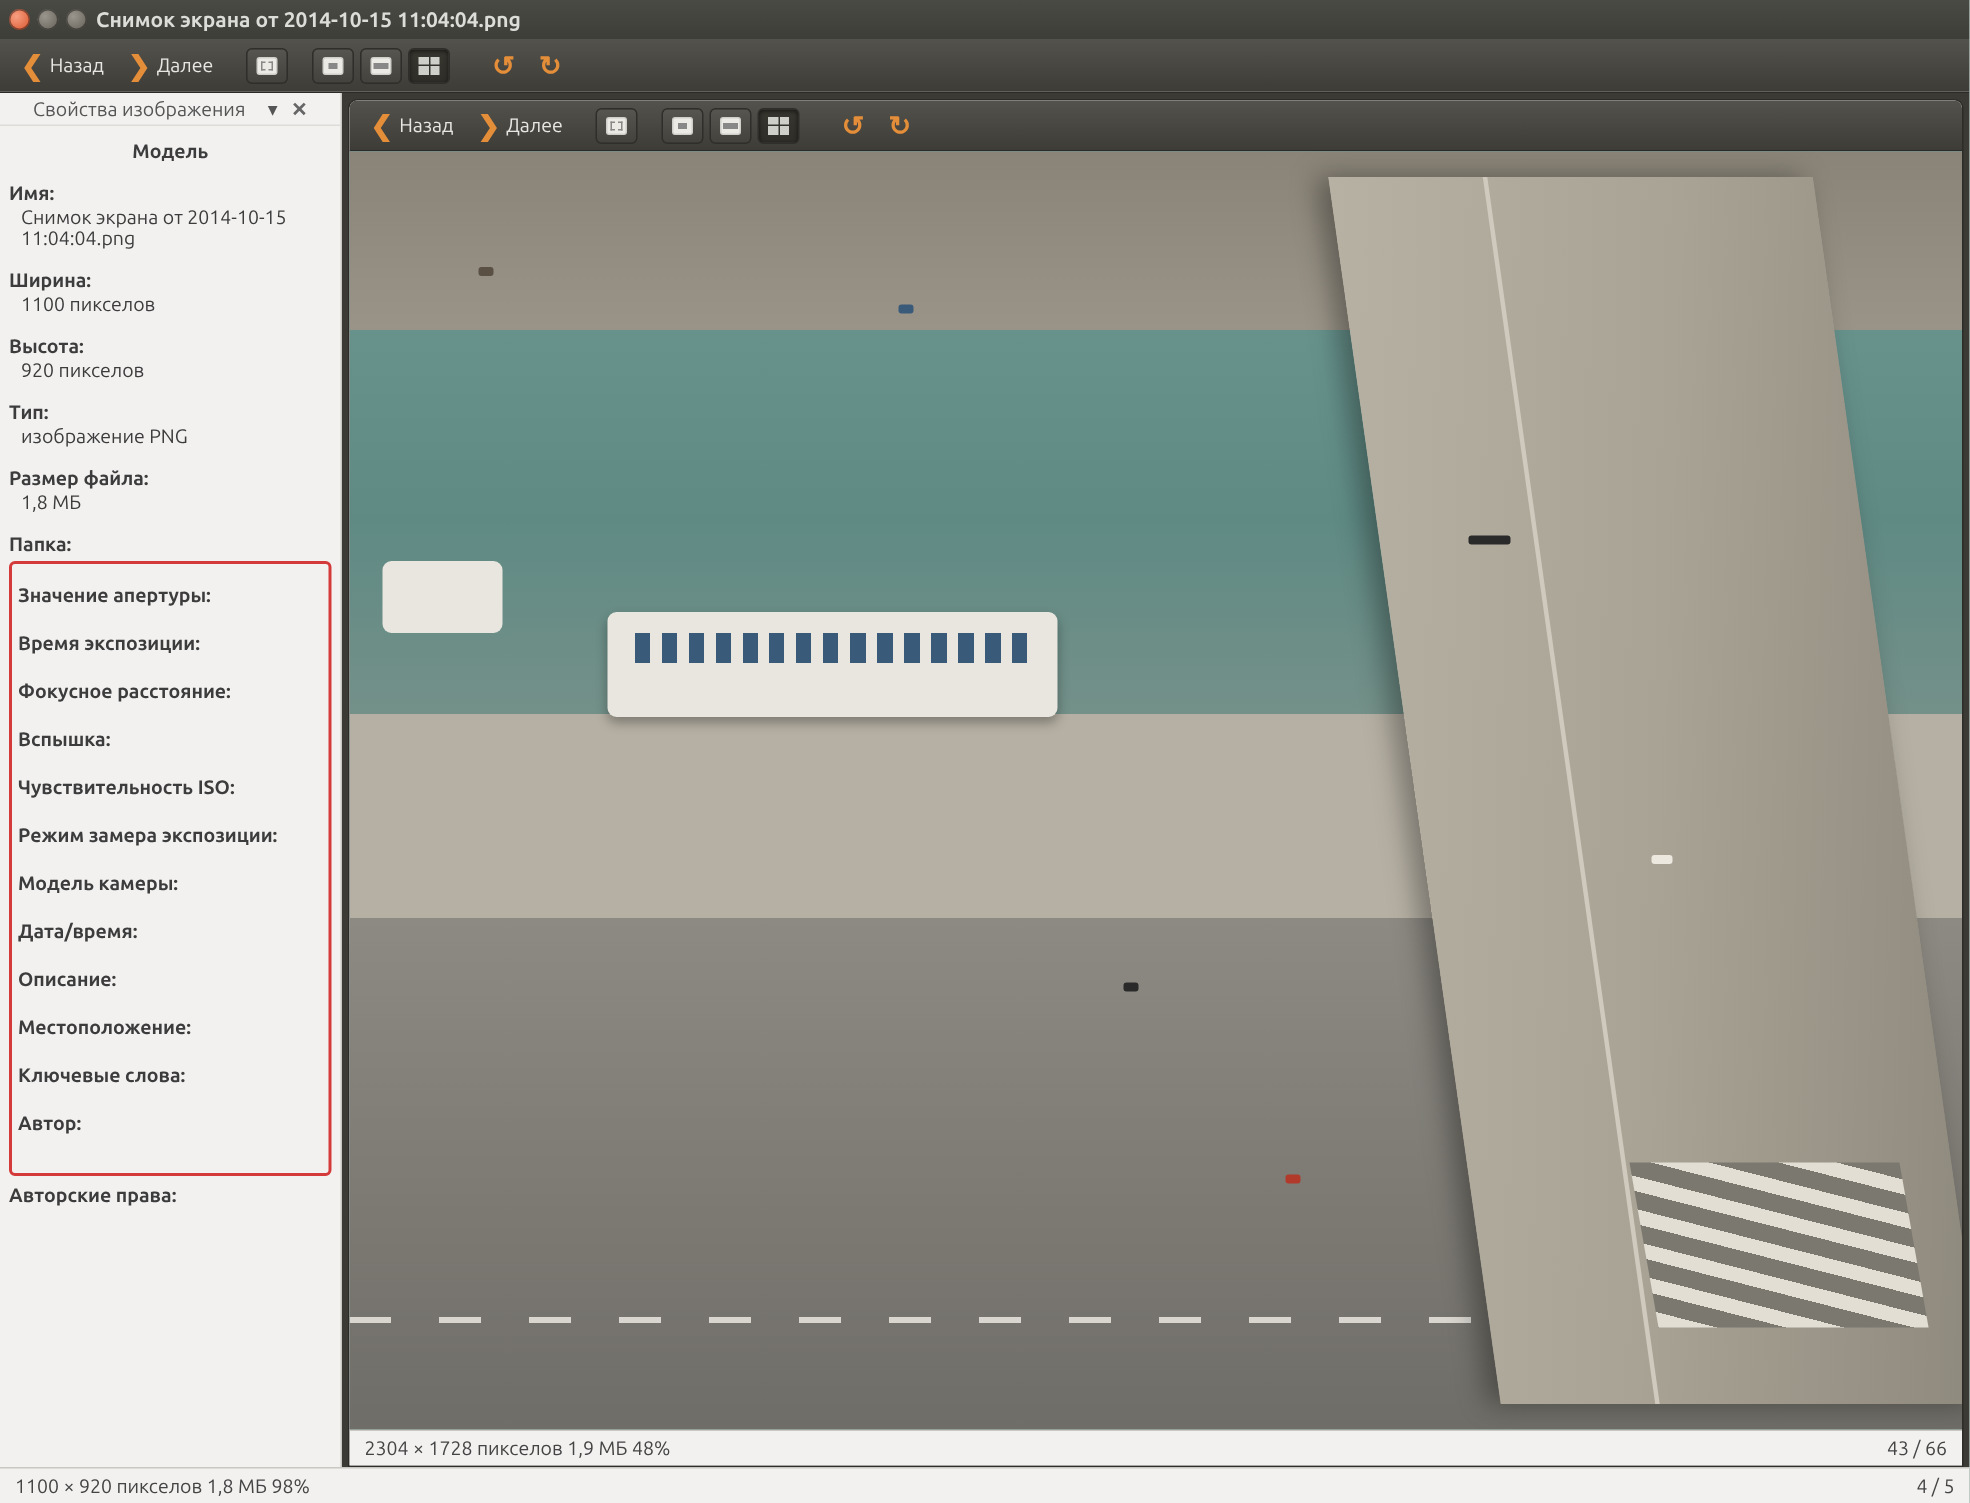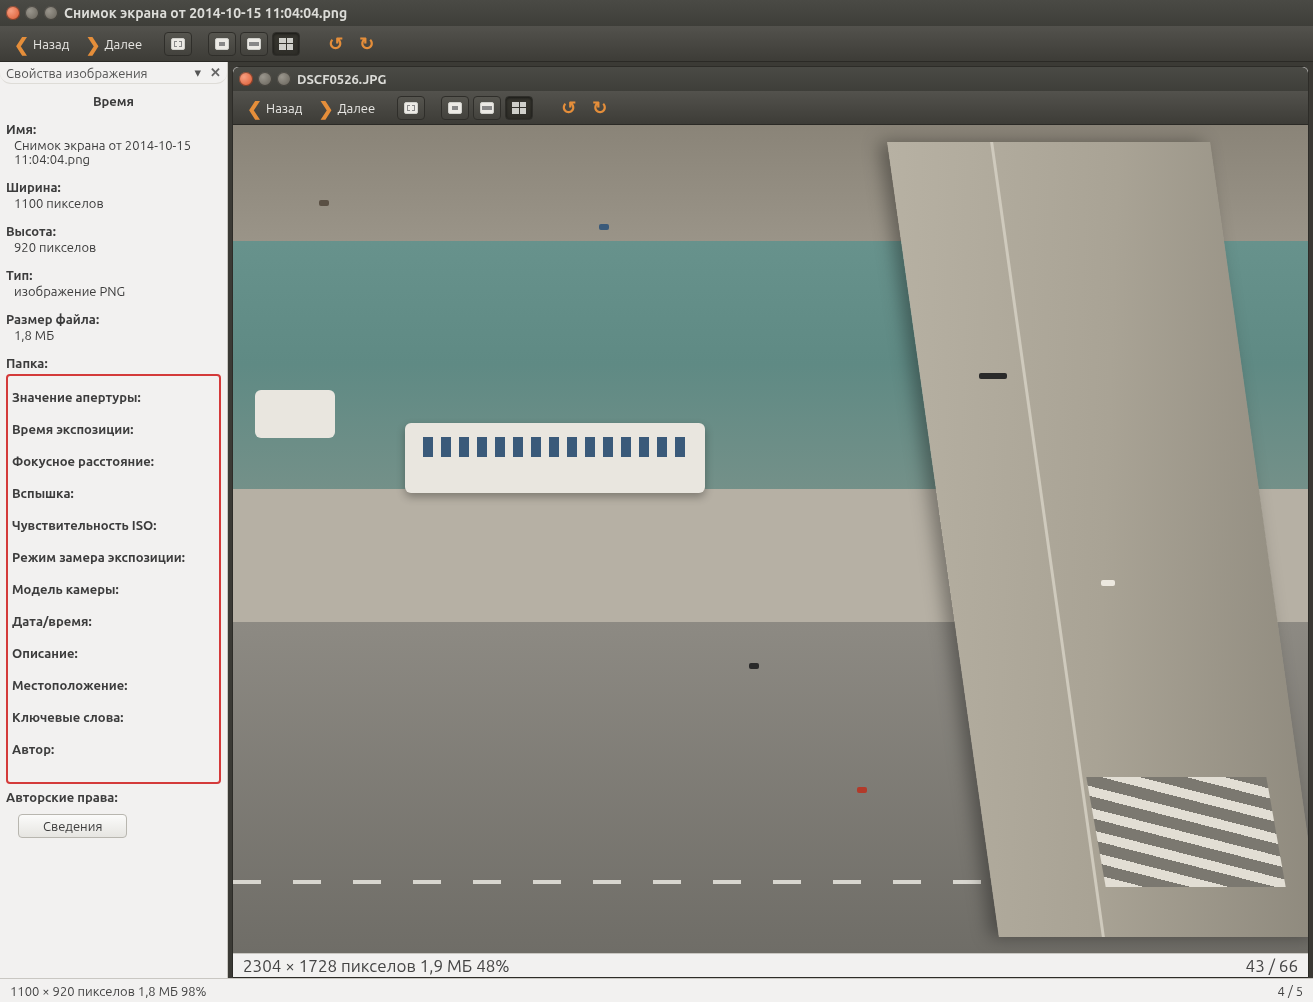--- a/index.html
+++ b/index.html
@@ -86,24 +86,23 @@
     width: 228px;
     background: #f2f1f0;
     border-right: 1px solid #c9c7c2;
     display: flex;
     flex-direction: column;
     overflow: hidden;
   }
   .side-head {
     height: 22px;
     display: flex; align-items: center; justify-content: space-between;
-    padding: 0 6px;
+    padding: 0 22px;
     font-size: 13px; color: #555;
     border-bottom: 1px solid #dedcd7;
-    border-radius: 11px;
   }
   .side-head .xx { cursor:pointer; font-weight:bold; color:#666; }
   .side-body { padding: 6px 6px 10px 6px; overflow-y:auto; }
   .section-title { text-align:center; font-weight:bold; margin:4px 0 6px; }
   .prop-label { font-weight:bold; margin-top:14px;}
   .prop-value { margin:2px 0 4px 8px; color:#3c3c3c; }
 
   .folder-btn, .details-btn {
     display:inline-block; padding: 4px 24px;
     background: linear-gradient(#fbfbfa,#e6e5e1);
@@ -213,21 +212,21 @@
     position:absolute; right:3%; bottom:8%; width:180px; height:110px;
     background: repeating-linear-gradient(15deg,#e2ded4 0 10px, #7b7870 10px 22px);
     transform: skewX(10deg);
   }
 
   .status-inner {
     height: 24px;
     background:#f2f1f0;
     border-top:1px solid #c9c7c2;
     display:flex; align-items:center; justify-content:space-between;
-    padding: 0 10px; color:#444; font-size:17px;
+    padding: 0 10px; color:#444; font-size:13px;
   }
 
   
   .statusbar-outer {
     position:absolute; left:0; right:0; bottom:0;
     height:24px;
     background:#f2f1f0;
     border-top:1px solid #c9c7c2;
     display:flex; align-items:center; justify-content:space-between;
     padding: 0 10px; color:#444; font-size:13px;
@@ -293,21 +292,21 @@
   <div class="sidebar">
     <div class="side-head">
       <span>Свойства изображения</span>
       <span>
         <span style="margin-right:6px;cursor:pointer;">▾</span>
         <span class="xx">✕</span>
       </span>
     </div>
 
     <div class="side-body">
-      <div class="section-title">Время</div>
+      <div class="section-title">Модель</div>
 
       <div class="prop-label">Имя:</div>
       <div class="prop-value" style="max-width:210px;">Снимок экрана от 2014-10-15 11:04:04.png</div>
 
       <div class="prop-label">Ширина:</div>
       <div class="prop-value">1100 пикселов</div>
 
       <div class="prop-label">Высота:</div>
       <div class="prop-value">920 пикселов</div>
 
@@ -331,37 +330,26 @@
             <div class="meta-row">Дата/время:</div>
             <div class="meta-row">Описание:</div>
             <div class="meta-row">Местоположение:</div>
             <div class="meta-row">Ключевые слова:</div>
             <div class="meta-row">Автор:</div>
           </div>
       </div>
 
       <div class="prop-label" style="margin-top:6px;">Авторские права:</div>
 
-      <div class="details-wrap">
-        <span class="details-btn">Сведения</span>
-      </div>
     </div>
   </div>
 
   <div class="content">
     <div class="inner-window">
 
-      <div class="titlebar-inner">
-        <div class="win-btns">
-          <div class="wb close"></div>
-          <div class="wb min"></div>
-          <div class="wb max"></div>
-        </div>
-        <div>DSCF0526.JPG</div>
-      </div>
 
       <div class="toolbar-inner">
         <div class="nav-btn">
           <span class="chev">❮</span>
           <span>Назад</span>
         </div>
         <div class="nav-btn">
           <span class="chev">❯</span>
           <span>Далее</span>
         </div>

